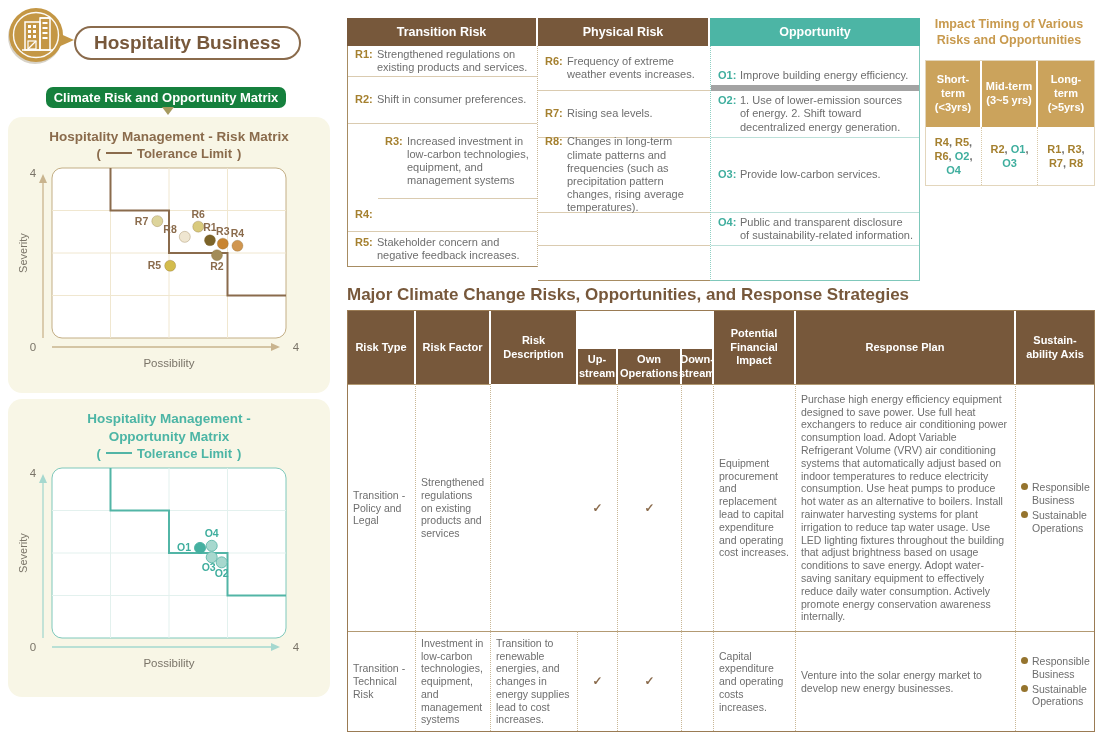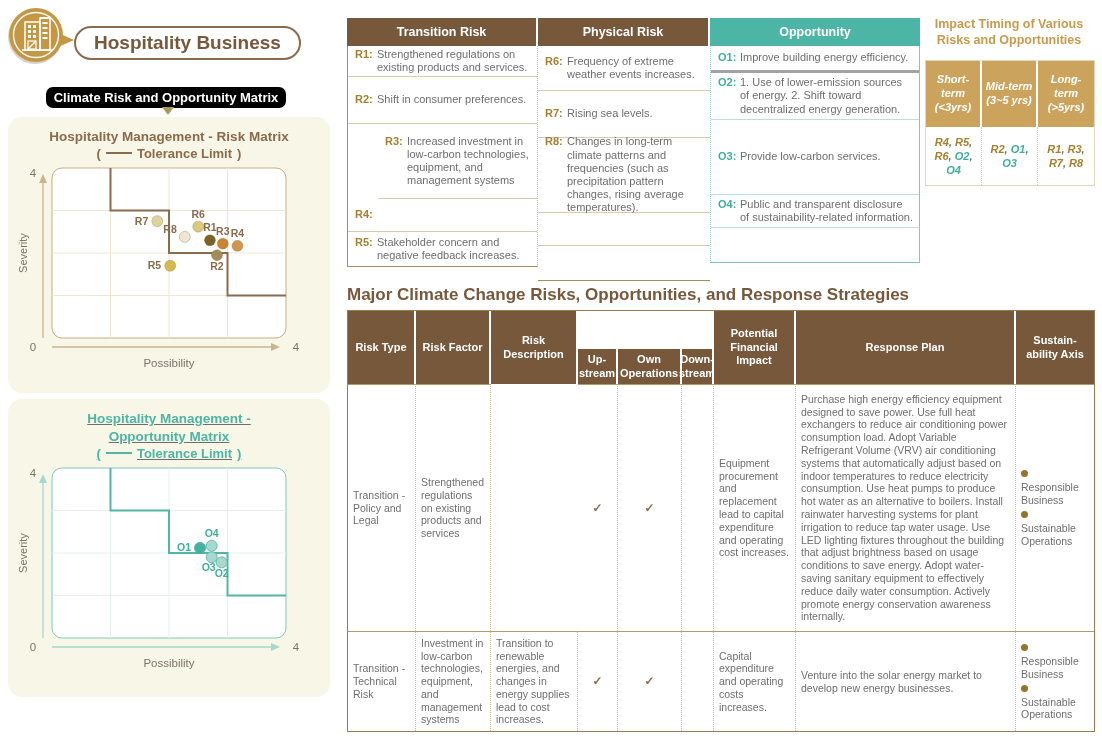--- a/index.html
+++ b/index.html
@@ -5,29 +5,29 @@
   html,body{margin:0;padding:0;background:#fff;}
   .canvas{position:relative;width:1102px;height:743px;background:#fff;
           font-family:"Liberation Sans",sans-serif;overflow:hidden;color:#6E6E6E;}
 
   
   .brand-icon{position:absolute;left:8px;top:4px;width:74px;height:66px;}
   .brand-pill{position:absolute;left:74px;top:26px;height:30px;line-height:30px;
               padding:0 18px;border:2px solid #8A6B4C;border-radius:18px;
               color:#77583B;font-size:19px;font-weight:bold;background:#fff;}
   .matrix-badge{position:absolute;left:46px;top:87px;width:240px;height:21px;line-height:21px;
-              background:#000000;color:#fff;font-size:13px;font-weight:bold;text-align:center;
+              background:#15803d;color:#fff;font-size:13px;font-weight:bold;text-align:center;
               border-radius:7px;}
   .matrix-badge:after{content:"";position:absolute;left:116px;top:20px;border:6px solid transparent;
               border-top:8px solid #A69A5F;}
 
   
   .panel{position:absolute;left:8px;width:322px;background:#F8F6E6;border-radius:14px;}
   .panel-risk{top:117px;height:276px;}
-  .panel-opp{top:399px;height:298px;text-decoration:underline;}
+  .panel-opp{top:399px;height:298px;}
   .chart-title{text-align:center;font-size:13.5px;line-height:1.32;font-weight:bold;padding-top:11px;white-space:pre-line;}
   .panel-risk .chart-title{color:#8A6B4C;}
   .panel-opp .chart-title{color:#4CB5A5;}
   .legend-line{display:flex;justify-content:center;align-items:center;gap:5px;font-size:13px;font-weight:bold;}
   .legend-dash{display:inline-block;width:26px;height:2px;}
   .panel-risk .legend-dash{background:#8A6B4C;}
   .panel-opp .legend-dash{background:#52B5A6;}
   .chart-svg{display:block;margin-top:2px;}
 
   
@@ -38,21 +38,21 @@
   .ro-cell{box-sizing:border-box;display:flex;align-items:center;padding:3px 5px 3px 7px;}
   .cell-line{display:flex;width:100%;font-size:11px;line-height:1.2;}
   .cell-code{min-width:22px;font-weight:bold;}
   .code-r,.r-code{color:#A5802F;}
   .code-o,.o-code{color:#3FAE9E;}
   .cell-text{flex:1;color:#6E6E6E;}
 
   
   .timing-title{position:absolute;left:922px;top:16px;width:174px;text-align:center;
                 color:#C89A4E;font-size:12.5px;font-weight:bold;line-height:1.3;}
-  .timing-table{position:absolute;left:925px;top:60px;width:170px;border:1px solid #E3D6BC;box-sizing:border-box;font-style:italic;}
+  .timing-table{position:absolute;left:925px;top:60px;width:170px;border:1px solid #E3D6BC;box-sizing:border-box;}
   .timing-col{position:absolute;top:0;width:56px;}
   .timing-head{box-sizing:border-box;height:66px;background:#CBA35C;color:#fff;font-size:11px;
                font-weight:bold;text-align:center;display:flex;align-items:center;justify-content:center;
                line-height:1.25;padding:2px;}
   .timing-cell{box-sizing:border-box;height:58px;display:flex;align-items:center;justify-content:center;
                text-align:center;font-size:11px;font-weight:bold;line-height:1.3;padding:2px 4px;flex-wrap:wrap;}
   .timing-cell span{white-space:nowrap;}
 
   
   .main-heading{position:absolute;left:347px;top:285px;font-size:17px;font-weight:bold;color:#77583B;}
@@ -63,21 +63,21 @@
          grid-template-rows:38px 35px 247px 100px;}
   .sh{background:#77583B;color:#fff;font-size:11px;font-weight:bold;display:flex;align-items:center;
       justify-content:center;text-align:center;line-height:1.25;box-sizing:border-box;padding:2px;}
   .sh.gapr{border-right:2px solid #fff;}
   .sh.gapb{border-bottom:2px solid #fff;}
   .sc{box-sizing:border-box;font-size:10.5px;line-height:1.22;color:#6E6E6E;display:flex;
       align-items:center;padding:4px 5px;border-top:1px solid #B39A73;}
   .sc.dot-r{border-right:1px dotted #C9B796;}
   .sc.center{justify-content:center;}
   .check{color:#8A6B4C;font-size:12px;font-weight:bold;}
-  .axis-item{display:flex;gap:4px;margin:2px 0;flex-direction:column;}
+  .axis-item{display:flex;gap:4px;margin:2px 0;}
   .axis-dot{width:7px;height:7px;border-radius:50%;background:#95742E;margin-top:2px;flex:none;}
 </style>
 </head>
 <body>
 
 <div class="canvas">
 
   <div class="brand-icon">
     <svg width="74" height="66" viewBox="0 0 74 66">
       <circle cx="27" cy="33" r="27" fill="#D8D3C8"></circle>
@@ -246,21 +246,21 @@
             <span class="cell-code r-code">R8:</span>
             <span class="cell-text">Changes in long-term climate patterns and frequencies (such as precipitation pattern changes, rising average temperatures).</span>
           </div>
       </div>
       <div class="ro-cell" style="height:33px;border-bottom:1px solid #DACBB0;"></div>
       <div class="ro-cell" style="height:34px;"></div>
     </div>
 
     <div class="ro-col" style="left:363px;width:210px;border-left:1px dotted #8FD0C4;border-right:1px solid #7FC8BB;border-bottom:1px solid #7FC8BB;">
       <div class="ro-head" style="background:#4CB5A5;width:210px;margin-left:-1px;">Opportunity</div>
-      <div class="ro-cell" style="height:27px;border-bottom:3px solid #a3a3a3;">
+      <div class="ro-cell" style="height:45px;border-bottom:6px solid #a3a3a3;align-items:flex-end;">
         <div class="cell-line">
             <span class="cell-code o-code">O1:</span>
             <span class="cell-text">Improve building energy efficiency.</span>
           </div>
       </div>
       <div class="ro-cell" style="height:47px;border-bottom:1px solid #BCE0D9;">
         <div class="cell-line">
             <span class="cell-code o-code">O2:</span>
             <span class="cell-text">1. Use of lower-emission sources of energy. 2. Shift toward decentralized energy generation.</span>
           </div>

